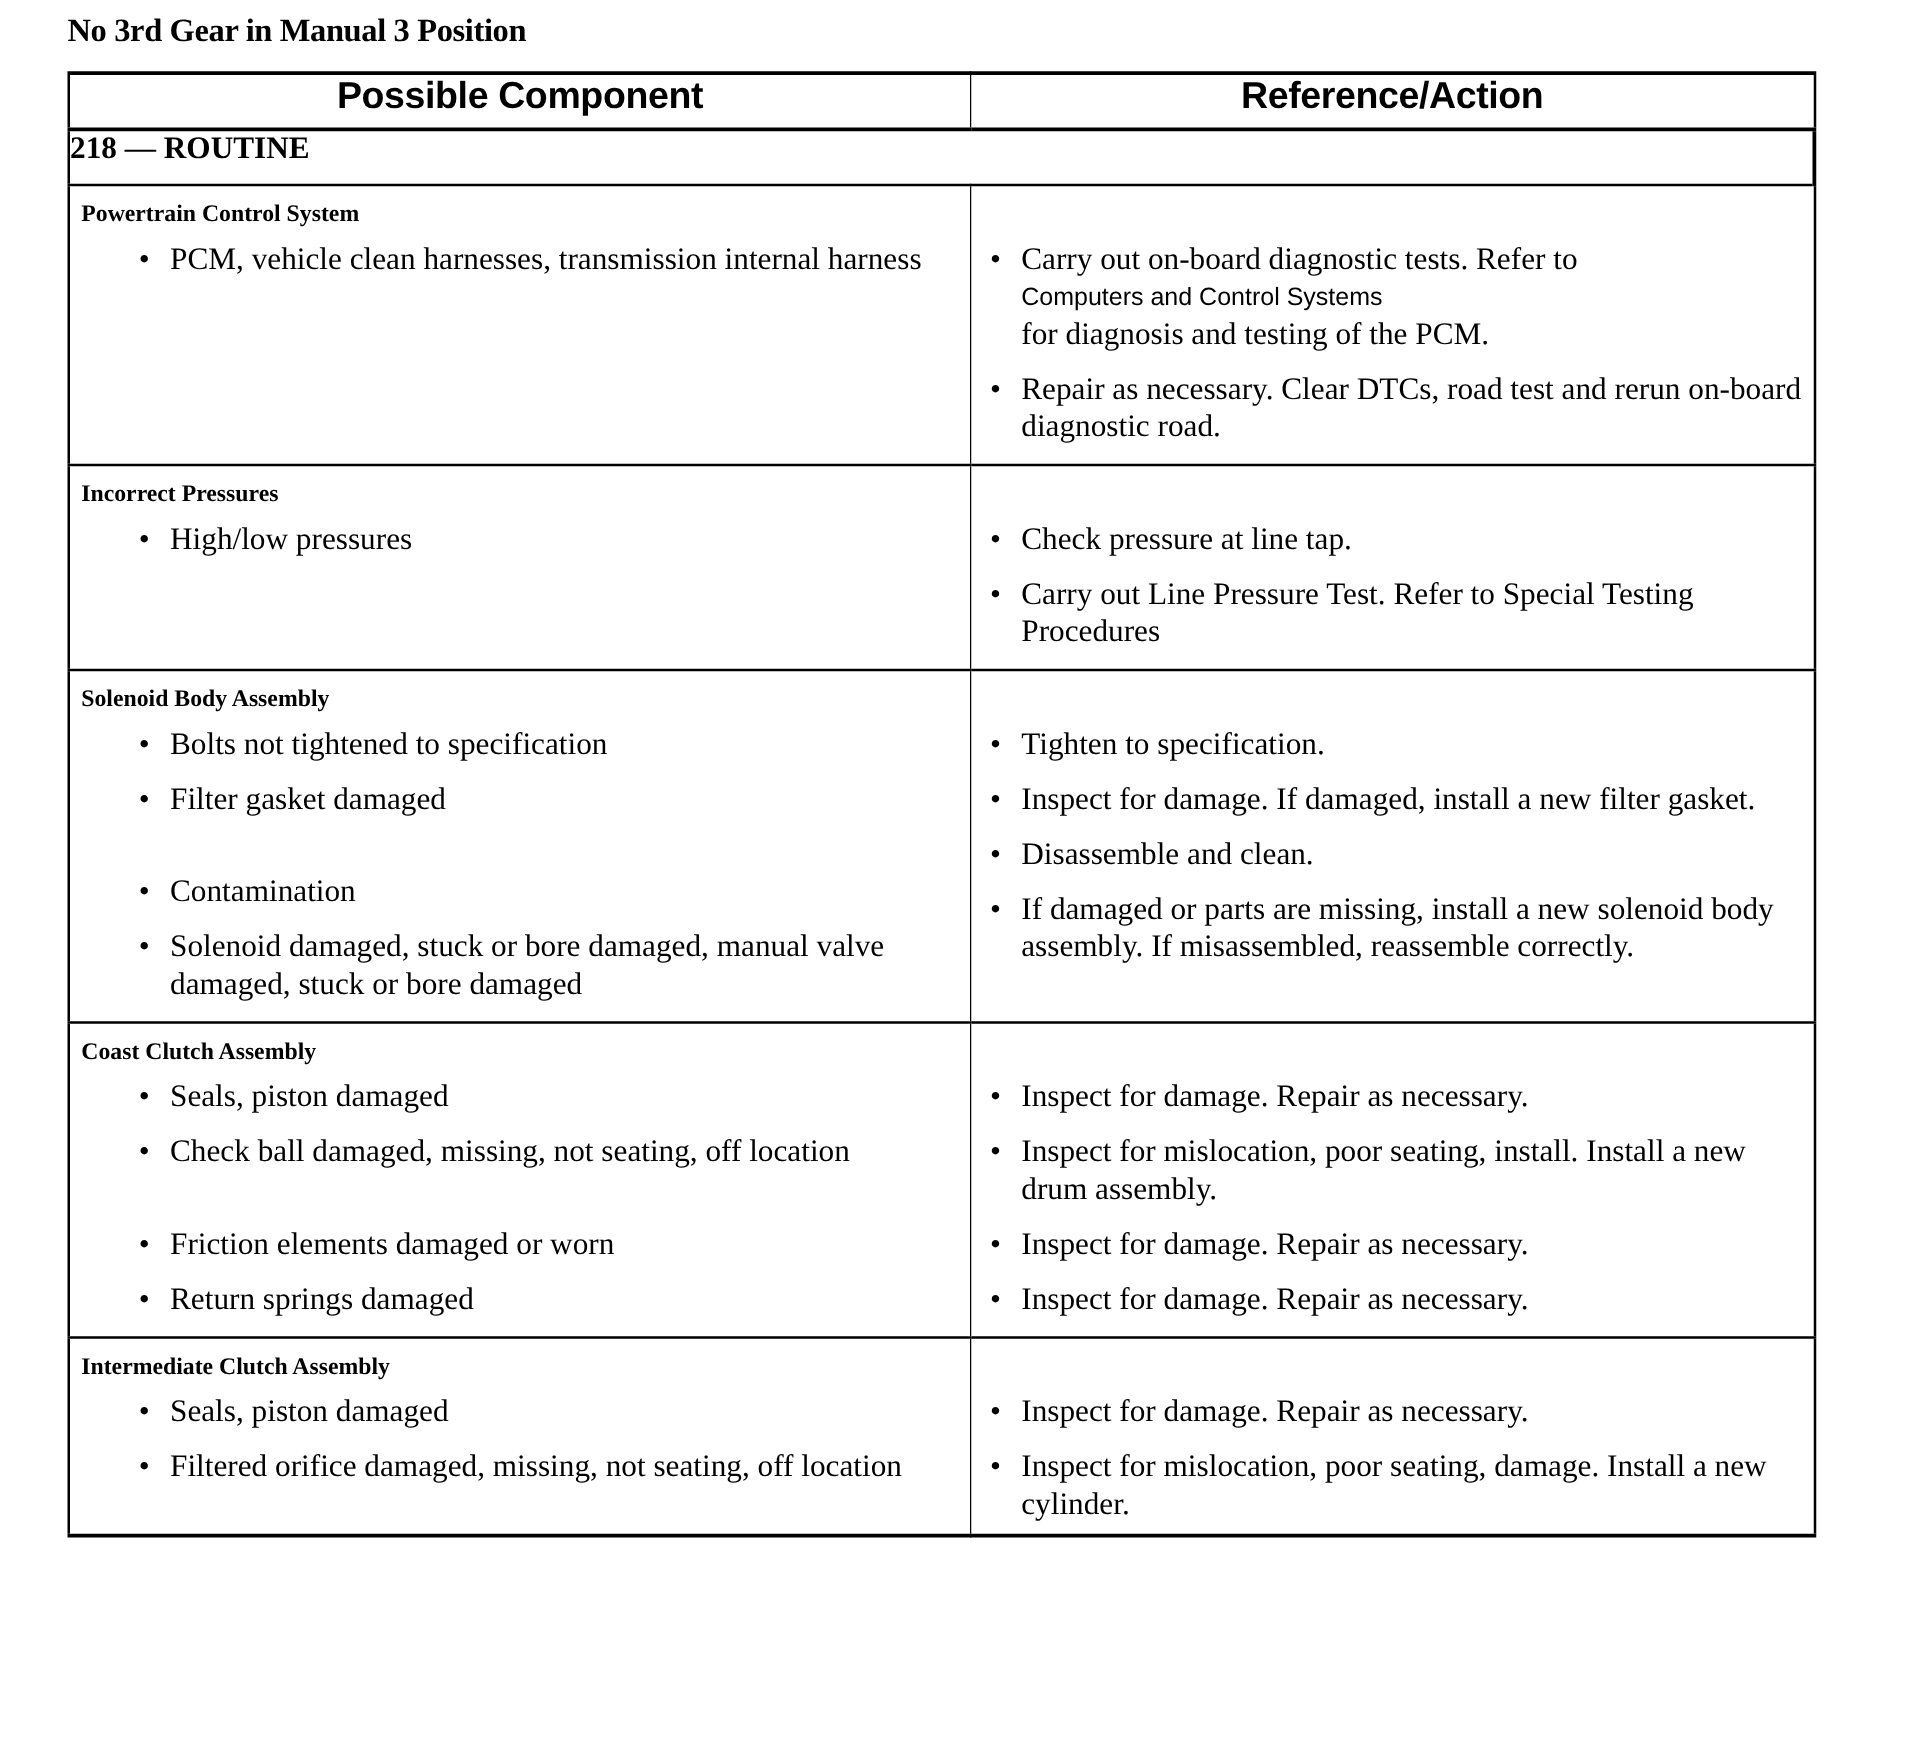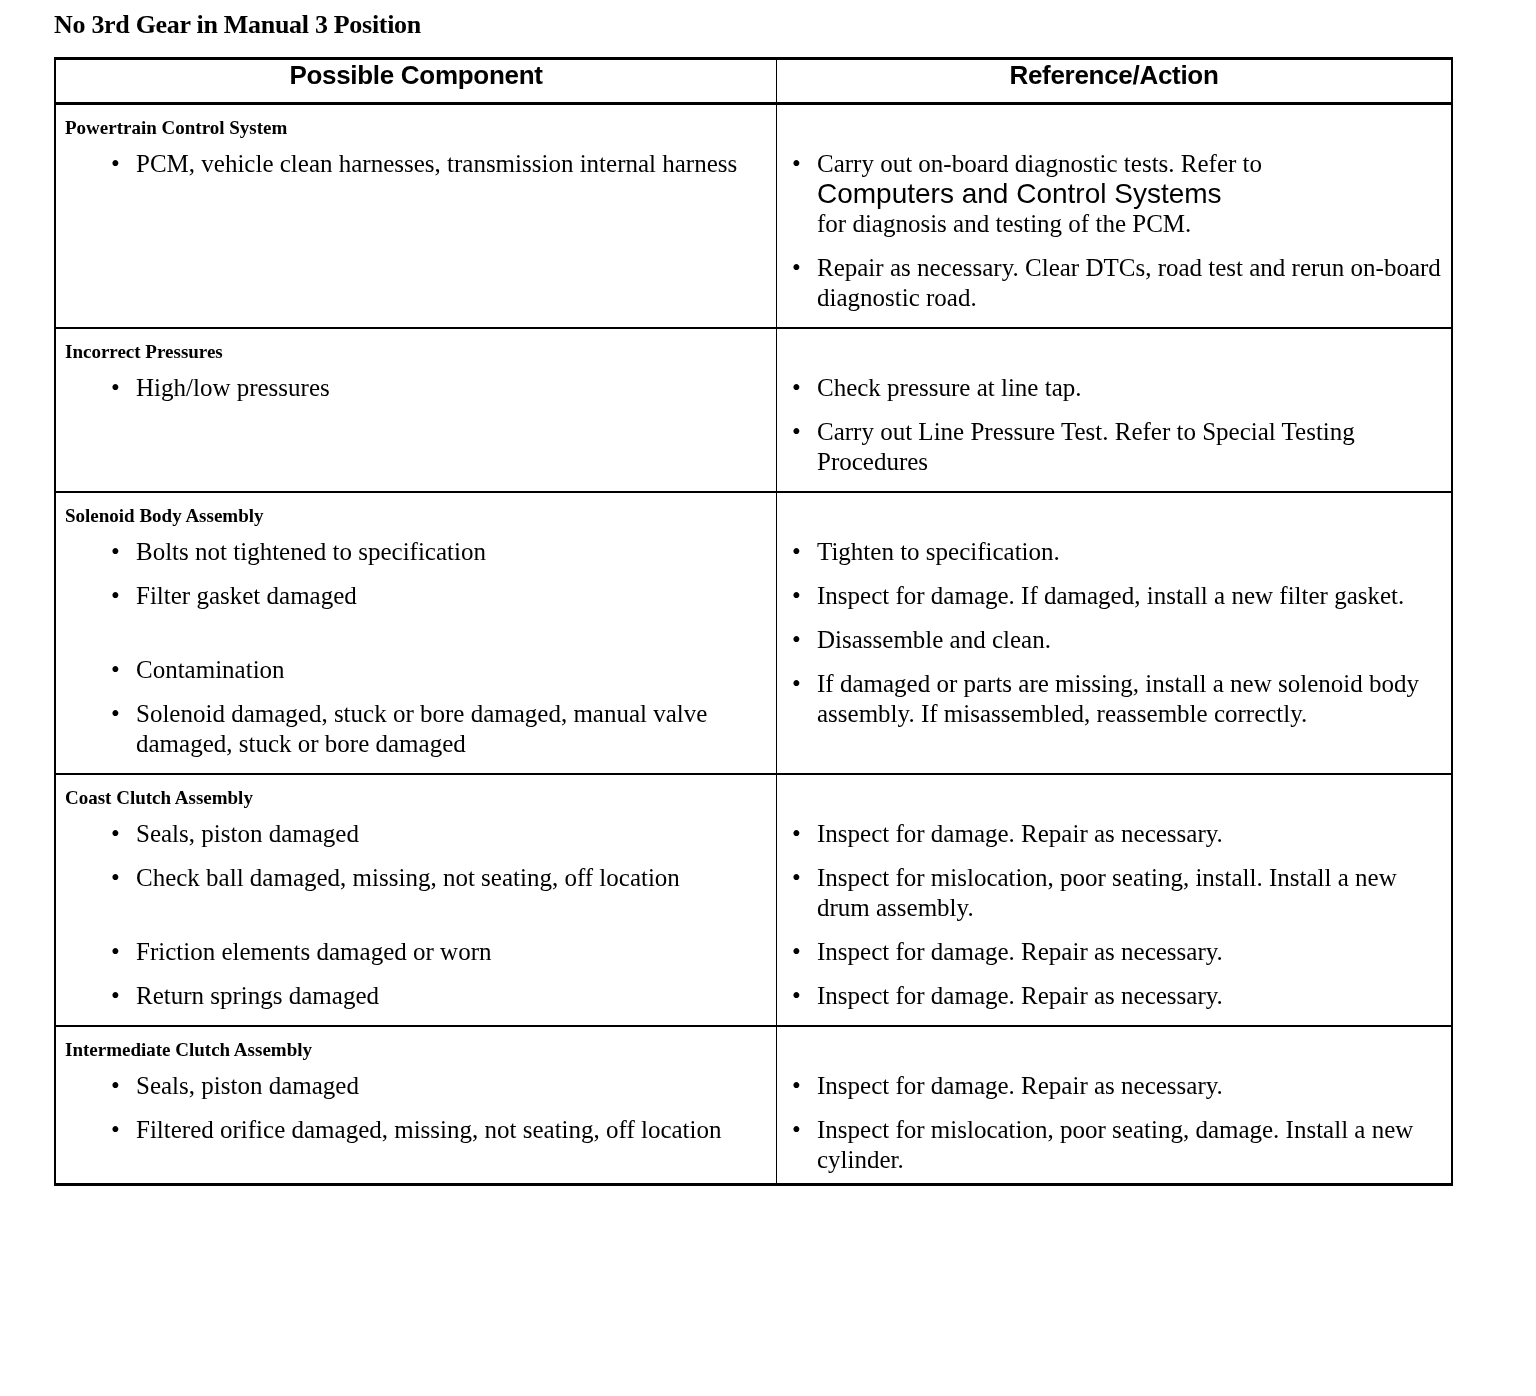--- a/index.html
+++ b/index.html
@@ -9,21 +9,21 @@
     font-family: Liberation Serif, serif; font-weight: bold; font-size: 26px;
     letter-spacing: -0.3px;
   }
   table.diag {
     position: absolute; left: 54px; top: 57px;
     width: 1399px; border-collapse: collapse;
     border-top: 3px solid #000; border-left: 2px solid #000; border-right: 2px solid #000; border-bottom: 3px solid #000;
   }
   table.diag td, table.diag th { vertical-align: top; padding: 0; }
   th.colhead {
-    font-family: "Liberation Sans", sans-serif; font-weight: bold; font-size: 26px;
+    font-family: "Liberation Sans", sans-serif; font-weight: bold; font-size: 30px;
     text-align: center; height: 42px; vertical-align: middle;
     border-bottom: 3px solid #000; letter-spacing: -0.3px;
   }
   th.colhead.left { width: 720px; border-right: 1px solid #000; }
   td.routine {
     font-family: "Liberation Serif", serif; font-weight: bold; font-size: 25px;
     height: 42px; vertical-align: middle; padding-left: 9px;
     border-bottom: 2px solid #000; border-right: 3px solid #000;
   }
   tr.group td { border-bottom: 2px solid #000; }
@@ -33,36 +33,39 @@
     padding: 8px 0 0 9px; height: 36px; line-height: 30px;
   }
   .item {
     position: relative; font-family: "Liberation Serif", serif; font-size: 25px;
     line-height: 30px; margin-bottom: 14px;
   }
   td.comp .item { padding-left: 80px; padding-right: 10px; }
   td.comp .item .dot { position: absolute; left: 55px; top: 0; }
   td.act .item { padding-left: 40px; padding-right: 8px; }
   td.act .item .dot { position: absolute; left: 15px; top: 0; }
-  .sans-ref { font-family: "Liberation Sans", sans-serif; font-size: 28px; display: block; }
+  .sans-ref { font-family: "Liberation Sans", sans-serif; font-size: 20px; display: block; }
   .spacer { height: 44px; }
 </style>
 </head>
 <body>
 
 <div class="page-title">No 3rd Gear in Manual 3 Position</div>
 
 <table class="diag">
   <thead>
     <tr>
       <th class="colhead left">Possible Component</th>
       <th class="colhead">Reference/Action</th>
     </tr>
   </thead>
   <tbody>
+    <tr>
+      <td class="routine" colspan="2">218 — ROUTINE</td>
+    </tr>
 
     <tr class="group">
       <td class="comp">
         <div class="gtitle">Powertrain Control System</div>
         <div class="item" style="height:140px"><span class="dot">•</span><span>PCM, vehicle clean harnesses, transmission internal harness</span></div>
       </td>
       <td class="act">
         <div class="spacer"></div>
         <div class="item"><span class="dot">•</span><span>Carry out on-board diagnostic tests. Refer to</span><span class="sans-ref">Computers and Control Systems</span><span>for diagnosis and testing of the PCM.</span></div>
         <div class="item"><span class="dot">•</span><span>Repair as necessary. Clear DTCs, road test and rerun on-board diagnostic road.</span></div>

